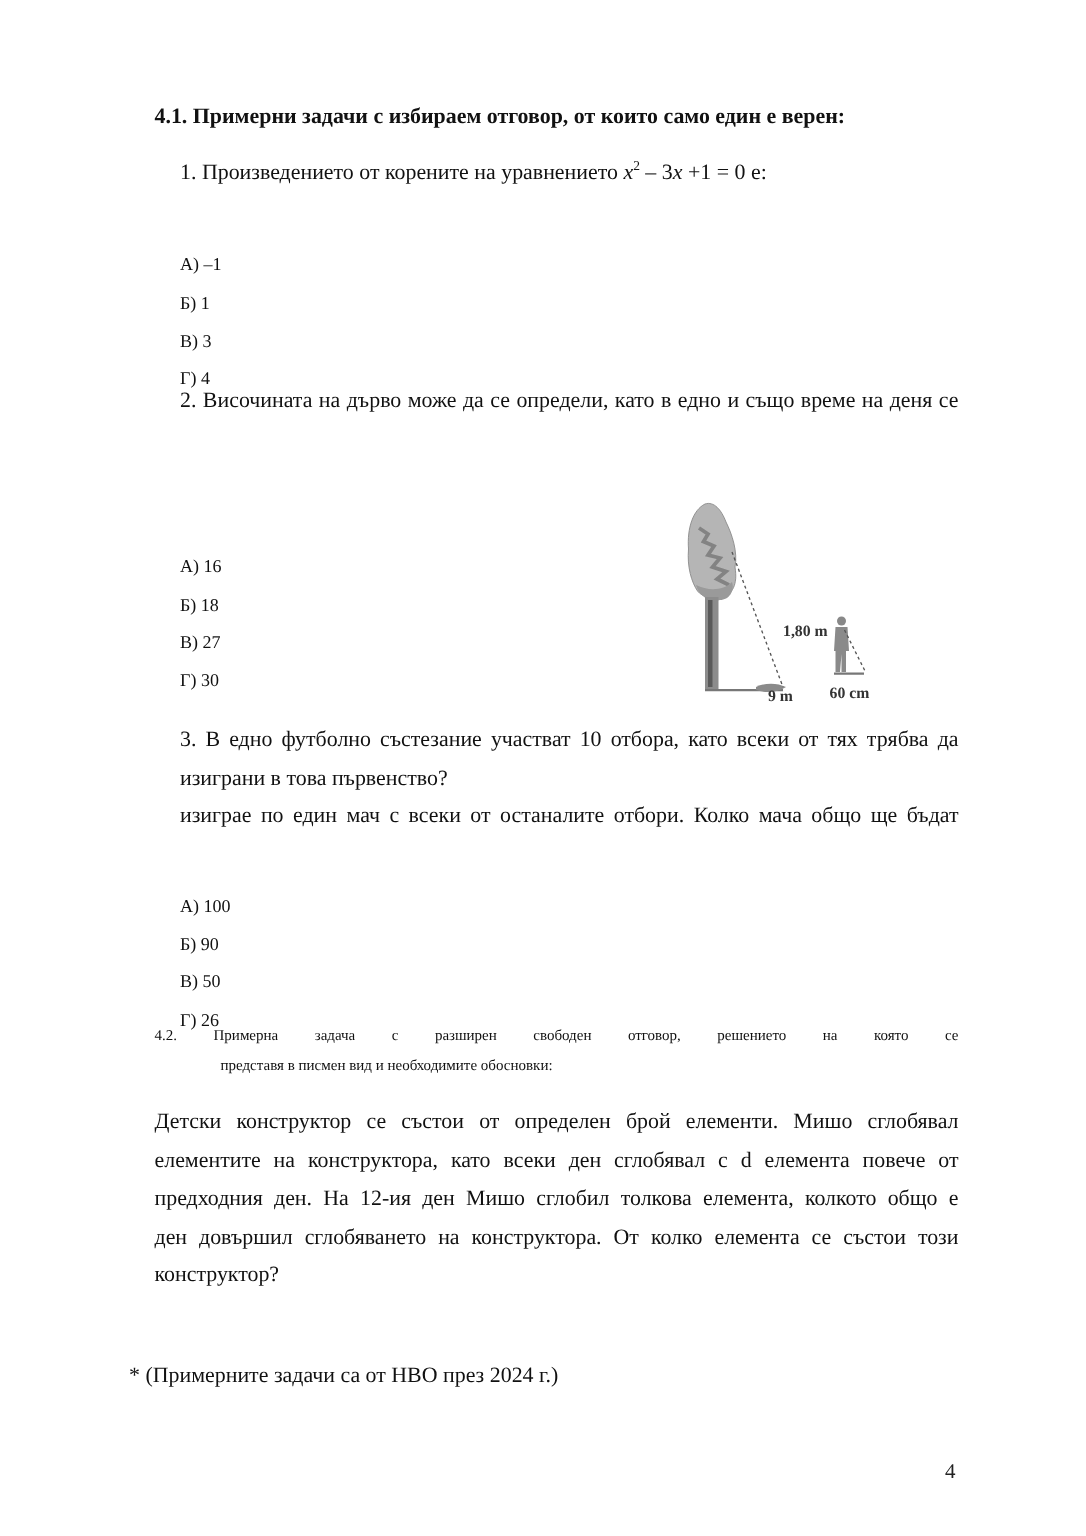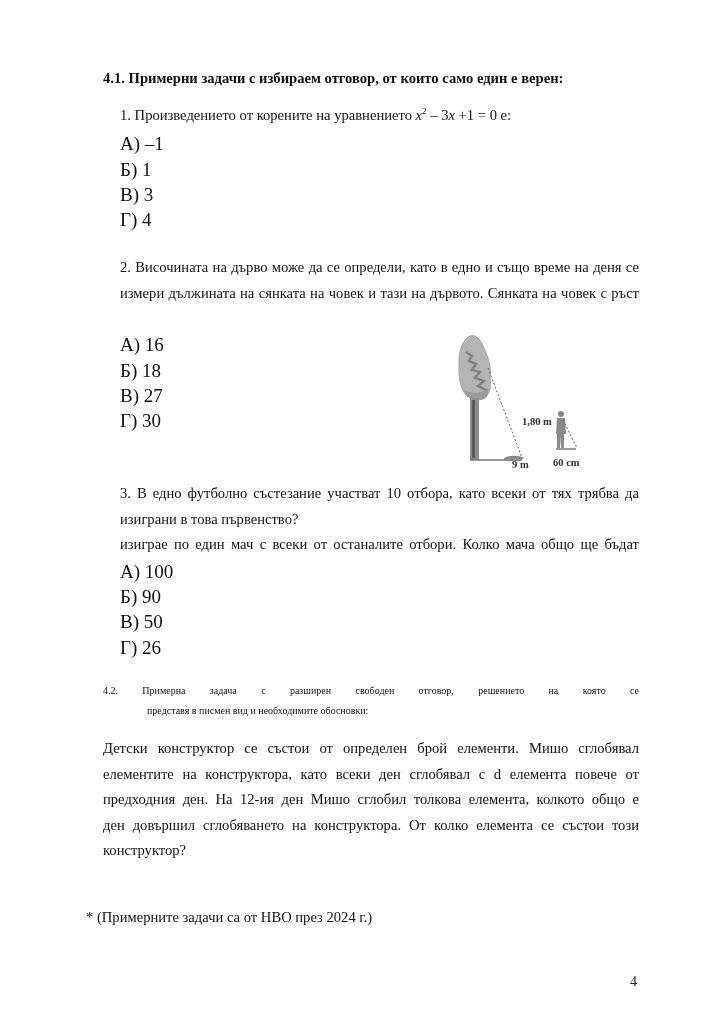--- a/index.html
+++ b/index.html
@@ -35,22 +35,23 @@
       display: block;
       text-align: justify;
       text-align-last: justify;
       white-space: nowrap;
     }
     .para .line.last {
       text-align-last: left;
     }
     .opt {
       position: absolute;
-      font-size: 19px;
+      font-size: 12px;
       white-space: nowrap;
+      margin-top: 36px;
     }
     .h2 {
       position: absolute;
       font-weight: normal;
       font-size: 10px;
       line-height: 20px;
     }
     .h2 .line {
       display: block;
       white-space: nowrap;
@@ -90,21 +91,20 @@
 
 <div class="abs t" style="left:120px; top:103px;"><span>1. Произведението от корените на уравнението </span><i>x</i><sup>2</sup><span> – 3</span><i>x</i><span> +1 = 0 е:</span></div>
 
 <div class="opt" style="left:120px; top:133px;">А) –1</div>
 <div class="opt" style="left:120px; top:159px;">Б) 1</div>
 <div class="opt" style="left:120px; top:184px;">В) 3</div>
 <div class="opt" style="left:120px; top:209px;">Г) 4</div>
 
 <div class="para" style="left:120px; top:255px; width:519px;">
   <span class="line">2. Височината на дърво може да се определи, като в едно и също време на деня се</span>
-  <span class="line">измери дължината на сянката на човек и тази на дървото. Сянката на човек с ръст</span>
 </div>
 
 <div class="opt" style="left:120px; top:334px;">А) 16</div>
 <div class="opt" style="left:120px; top:360px;">Б) 18</div>
 <div class="opt" style="left:120px; top:385px;">В) 27</div>
 <div class="opt" style="left:120px; top:410px;">Г) 30</div>
 
 <div class="figure">
   <svg width="145" height="145" viewBox="0 0 145 145">
 

